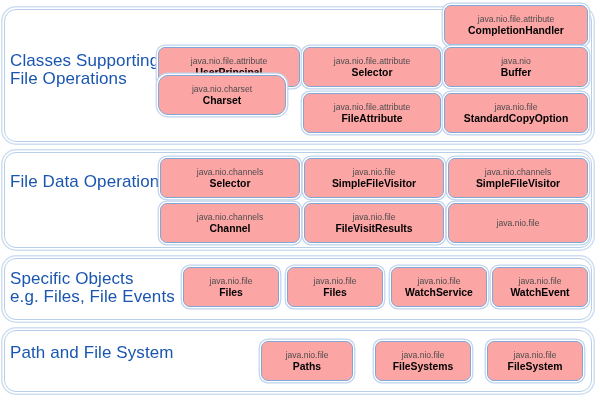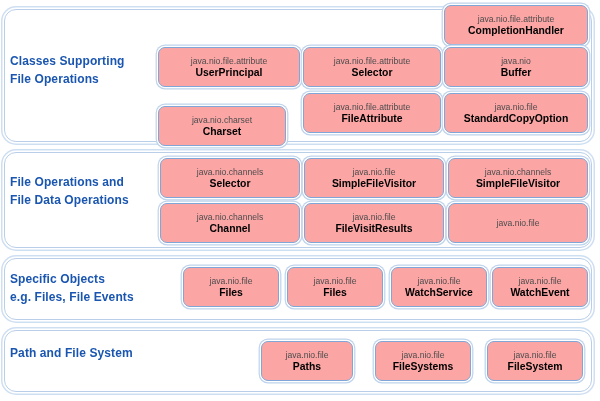--- a/index.html
+++ b/index.html
@@ -29,22 +29,22 @@
     background: #ffffff;
     border: 1px solid #b9cfe9;
     border-radius: 12px;
     box-shadow: 0 0 0 1.5px #ffffff, 0 0 0 3px #cfdff2;
   }
 
   .band-label {
     position: absolute;
     left: 10px;
     color: #1a56b0;
-    font-weight: bold;
-    font-size: 12px;
+    font-weight: normal;
+    font-size: 17px;
     line-height: 18px;
     letter-spacing: 0.1px;
     white-space: nowrap;
   }
   .band-label .l2 { display: block; }
 
   
   .card {
     position: absolute;
     box-sizing: border-box;
@@ -97,39 +97,38 @@
   <div class="card" style="left:303px; top:47px; width:138px; height:40px;">
     <span class="pkg">java.nio.file.attribute</span>
     <span class="cls">Selector</span>
   </div>
 
   <div class="card" style="left:444px; top:47px; width:144px; height:40px;">
     <span class="pkg">java.nio</span>
     <span class="cls">Buffer</span>
   </div>
 
-  <div class="card" style="left:158px; top:106px; width:128px; height:40px;">
+  <div class="card" style="left:158px; top:75px; width:128px; height:40px;border-radius:10px;">
     <span class="pkg">java.nio.charset</span>
     <span class="cls">Charset</span>
   </div>
 
   <div class="card" style="left:303px; top:93px; width:138px; height:40px;">
     <span class="pkg">java.nio.file.attribute</span>
     <span class="cls">FileAttribute</span>
   </div>
 
   <div class="card" style="left:444px; top:93px; width:144px; height:40px;">
     <span class="pkg">java.nio.file</span>
     <span class="cls">StandardCopyOption</span>
   </div>
 
   <div class="band" style="left:4px; top:152px; width:588px; height:96px;"></div>
 
   <div class="band-label" style="top:173px;">
-    <span>File Operations and</span>
     <span class="l2">File Data Operations</span>
   </div>
 
   <div class="card" style="left:160px; top:158px; width:140px; height:40px;">
     <span class="pkg">java.nio.channels</span>
     <span class="cls">Selector</span>
   </div>
 
   <div class="card" style="left:304px; top:158px; width:140px; height:40px;">
     <span class="pkg">java.nio.file</span>

